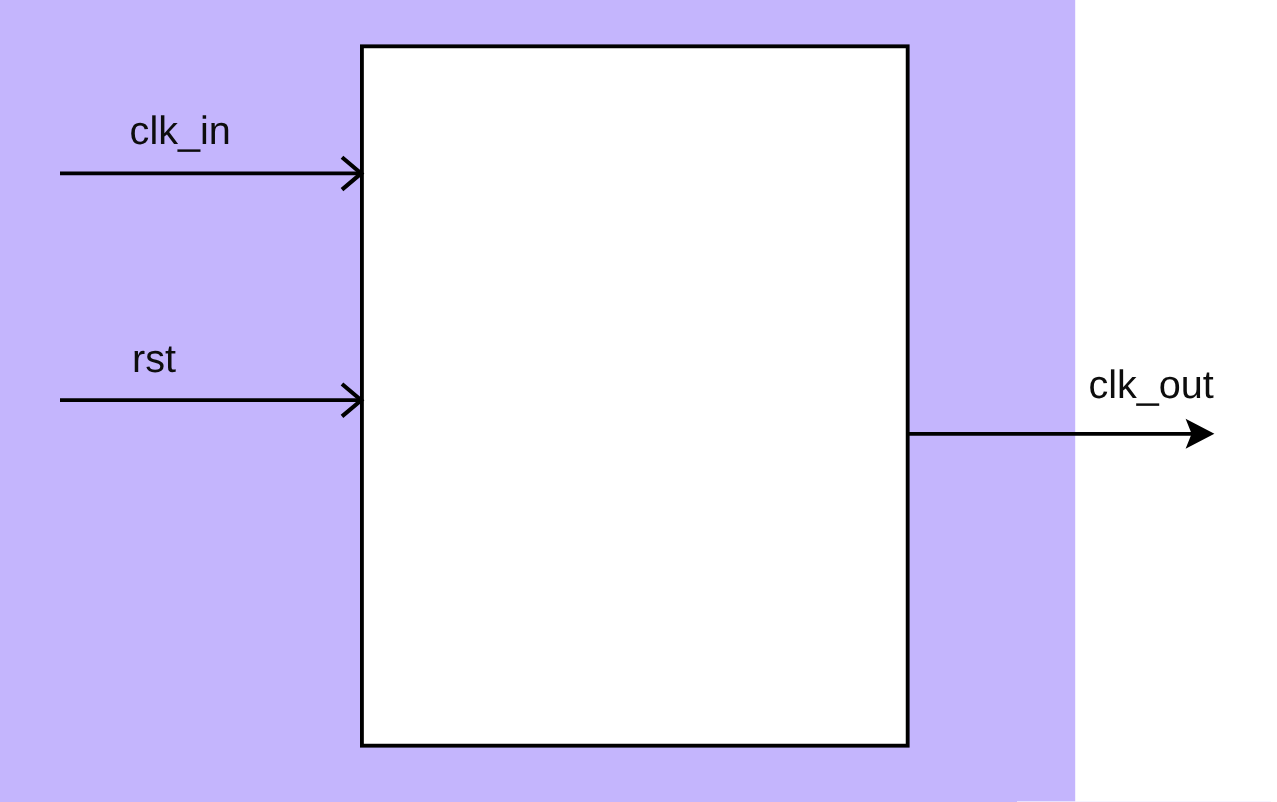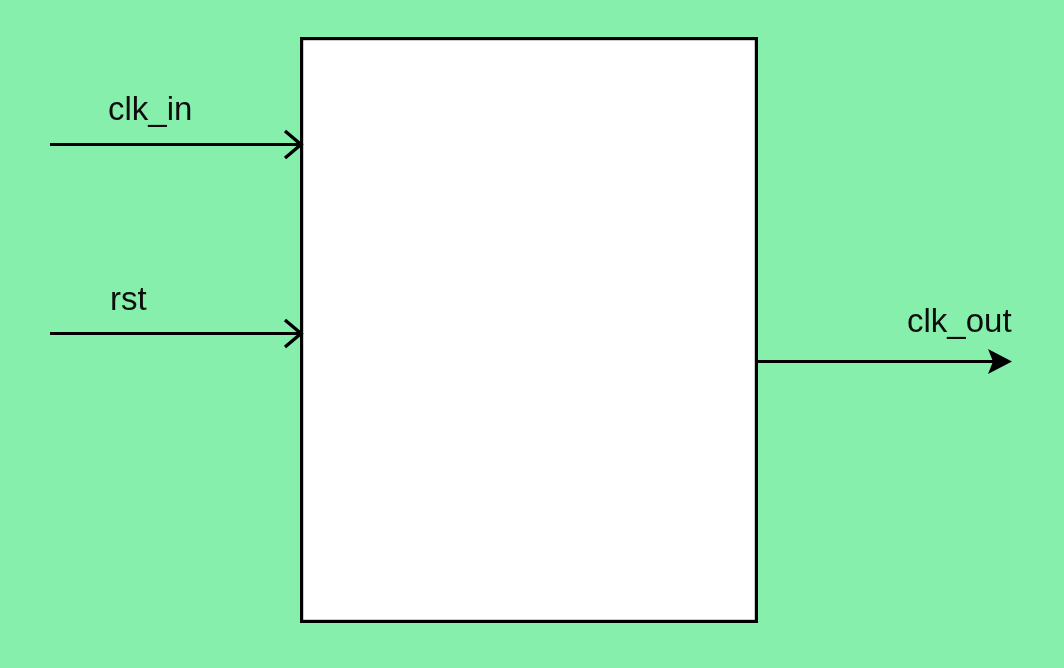--- a/index.html
+++ b/index.html
@@ -9,23 +9,23 @@
     background: #ffffff;
   }
   body {
     width: 1064px;
     height: 668px;
     overflow: hidden;
     font-family: "Liberation Sans", "DejaVu Sans", sans-serif;
   }
   #diagram-canvas {
     position: relative;
-    width: 1064px;
+    width: 896px;
     height: 668px;
-    background: #86efac;
+    background: #c4b5fd;
   }
   #diagram-svg {
     position: absolute;
     top: 0;
     left: 0;
     width: 1064px;
     height: 668px;
     display: block;
   }
   .sig-label {

